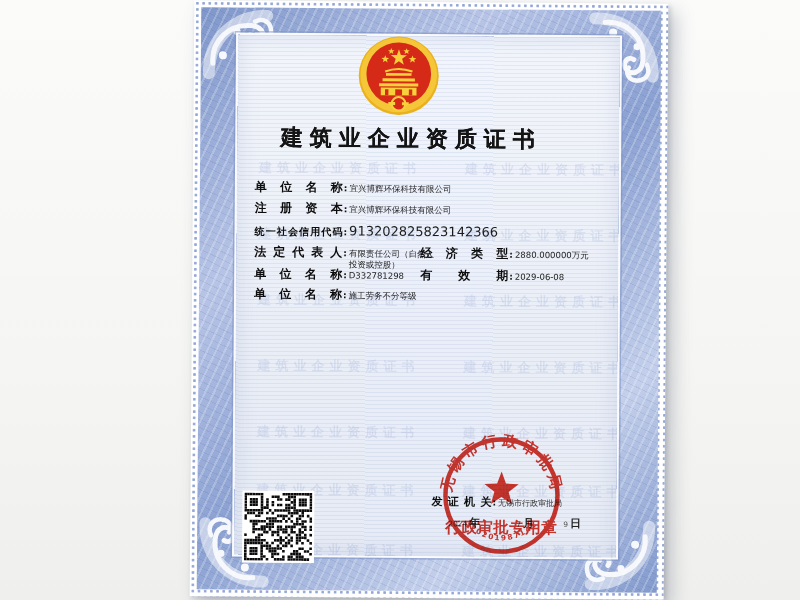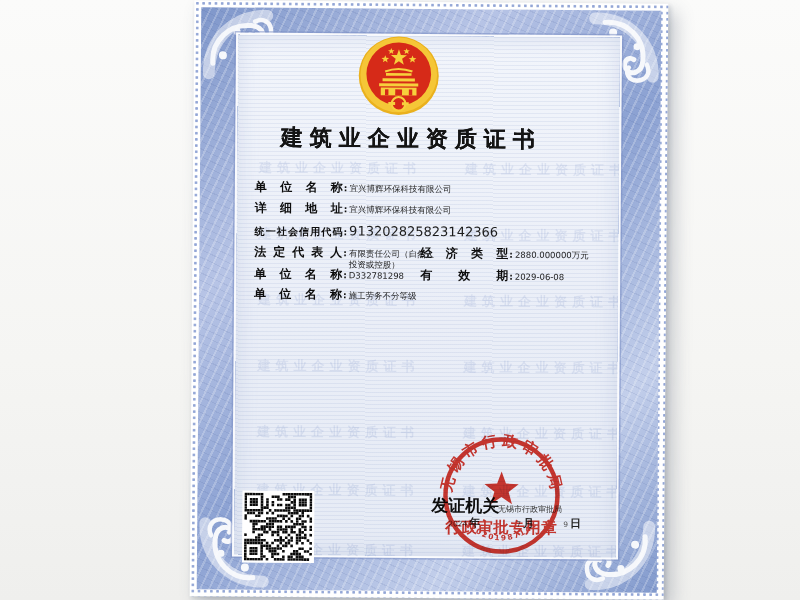--- a/index.html
+++ b/index.html
@@ -54,21 +54,21 @@
   .cl::after{content:":";}
   .val{font-size:8.5px;color:#1c1c1c;letter-spacing:0;}
   .val.code{font-size:13px;}
   .val.wrap{display:inline-block;width:86px;white-space:normal;line-height:1.3;vertical-align:top;}
 
   .qr{position:absolute;left:8px;top:456px;width:68px;height:68px;background:#fff;padding:2px;}
   .qr svg rect{fill:#0a0a0a;}
 
   .issuer{position:absolute;top:458px;left:0;right:0;height:16px;}
   .issuer .pair{left:197px;}
-  .issuer .lbl{width:60px;font-size:17px;}
+  .issuer .lbl{width:60px;font-size:11px;}
   .issuer .val{font-size:8px;color:#333;}
 
   .dateline{position:absolute;top:479px;left:0;right:0;height:16px;font-size:11px;font-weight:bold;color:#222;}
   .dateline .num{font-size:7.5px;font-weight:normal;color:#555;margin-right:2px;}
   .dg{position:absolute;display:flex;align-items:baseline;}
   .dg.g1{left:214px;} .dg.g2{left:282px;} .dg.g3{left:329px;}
 
   .seal{position:absolute;left:205px;top:397px;width:124px;height:124px;opacity:.92;mix-blend-mode:multiply;}
   .seal .ringtxt{font-size:15px;font-weight:bold;fill:#d6281e;letter-spacing:4px;}
   .seal .bannertxt{font-size:15.5px;font-weight:900;fill:#d6281e;letter-spacing:.5px;}
@@ -145,21 +145,21 @@
         <div class="frow" style="top:144px">
           <span class="pair">
               <span class="lbl">单位名称</span>
               <span class="cl"></span>
               <span class="val">宜兴博辉环保科技有限公司</span>
             </span>
         </div>
 
         <div class="frow" style="top:165px">
           <span class="pair">
-              <span class="lbl">详细地址</span>
+              <span class="lbl">注册资本</span>
               <span class="cl"></span>
               <span class="val">宜兴博辉环保科技有限公司</span>
             </span>
         </div>
 
         <div class="frow" style="top:188px">
           <span class="pair">
               <span class="lbl long">统一社会信用代码</span>
               <span class="cl"></span>
               <span class="val code">913202825823142366</span>

